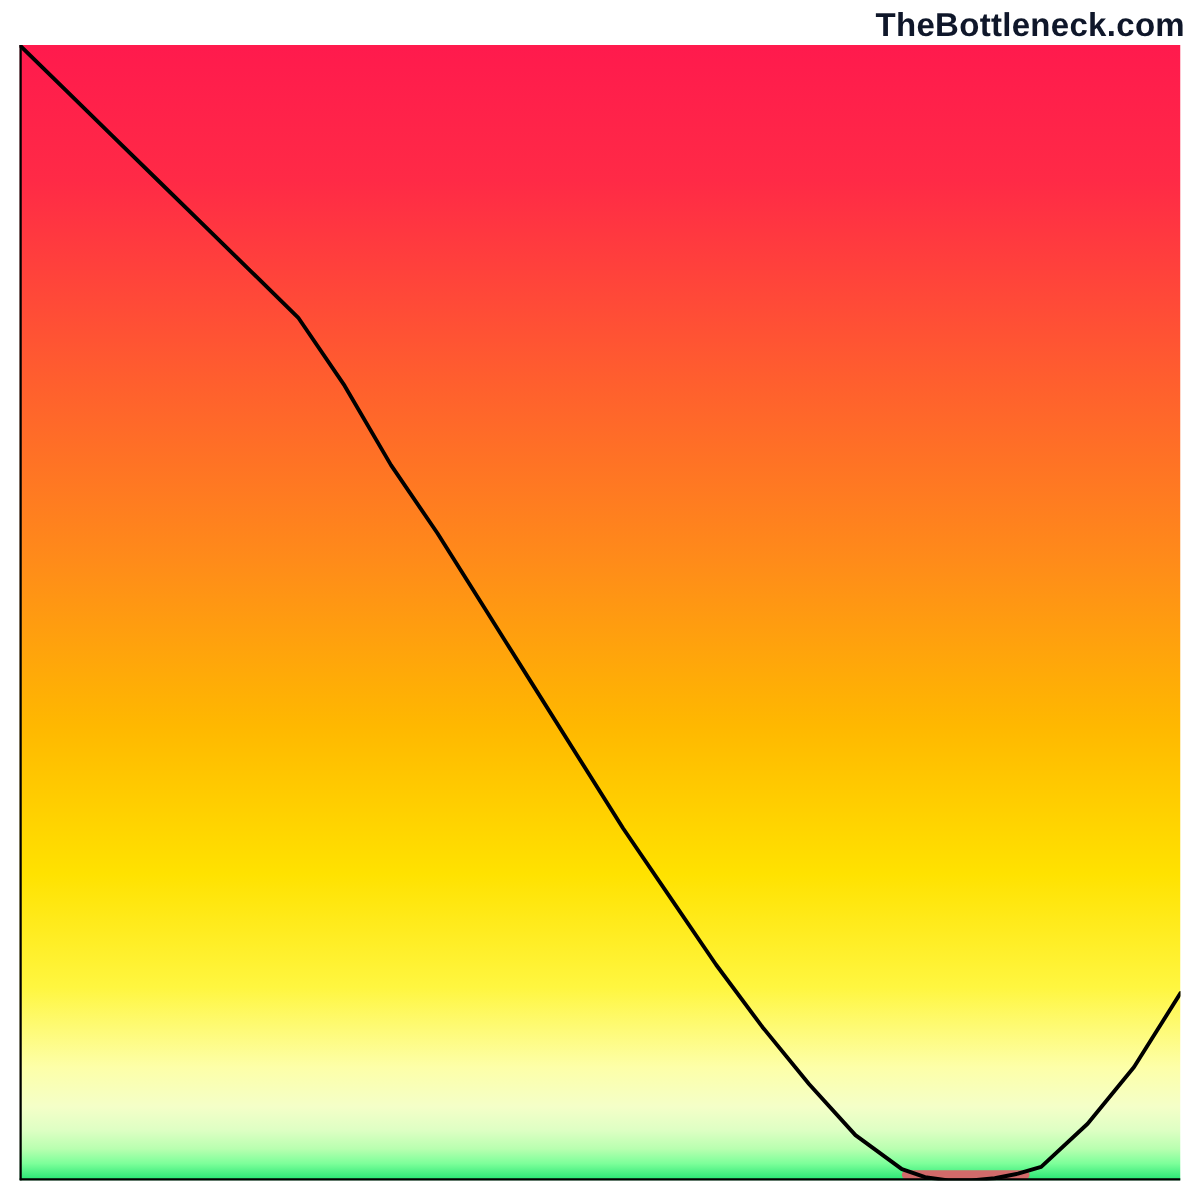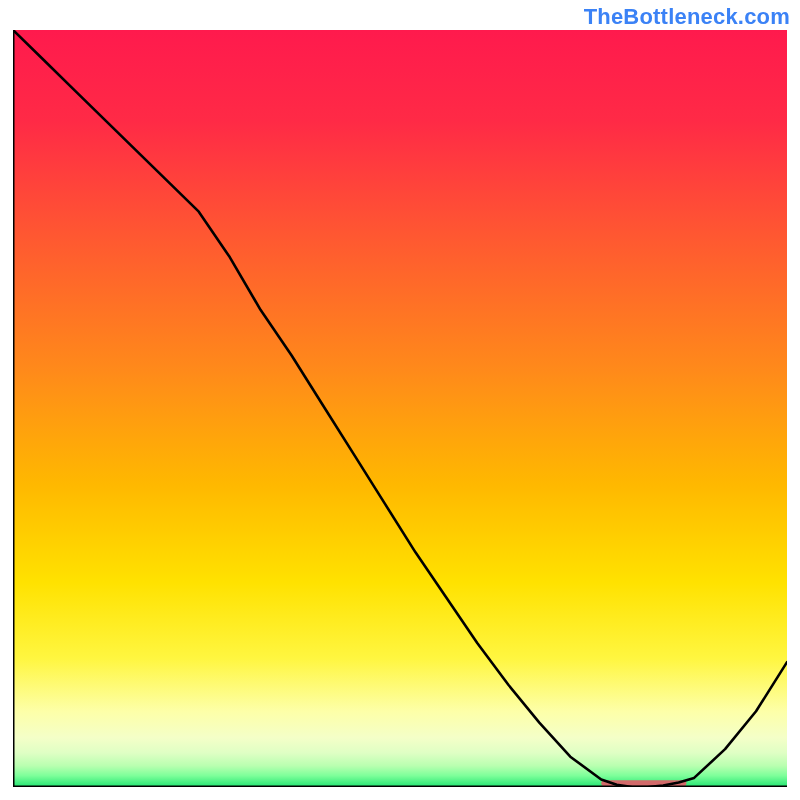--- a/index.html
+++ b/index.html
@@ -15,21 +15,21 @@
     position: relative;
     width: 800px;
     height: 800px;
   }
   .watermark {
     position: absolute;
     top: 4px;
     right: 10px;
     font-size: 22px;
     font-weight: 600;
-    color: #3b82f6;
+    color: #0f172a;
     letter-spacing: 0.2px;
   }
   .plot-area {
     position: absolute;
     left: 13px;
     top: 30px;
     width: 774px;
     height: 757px;
   }
   svg {

